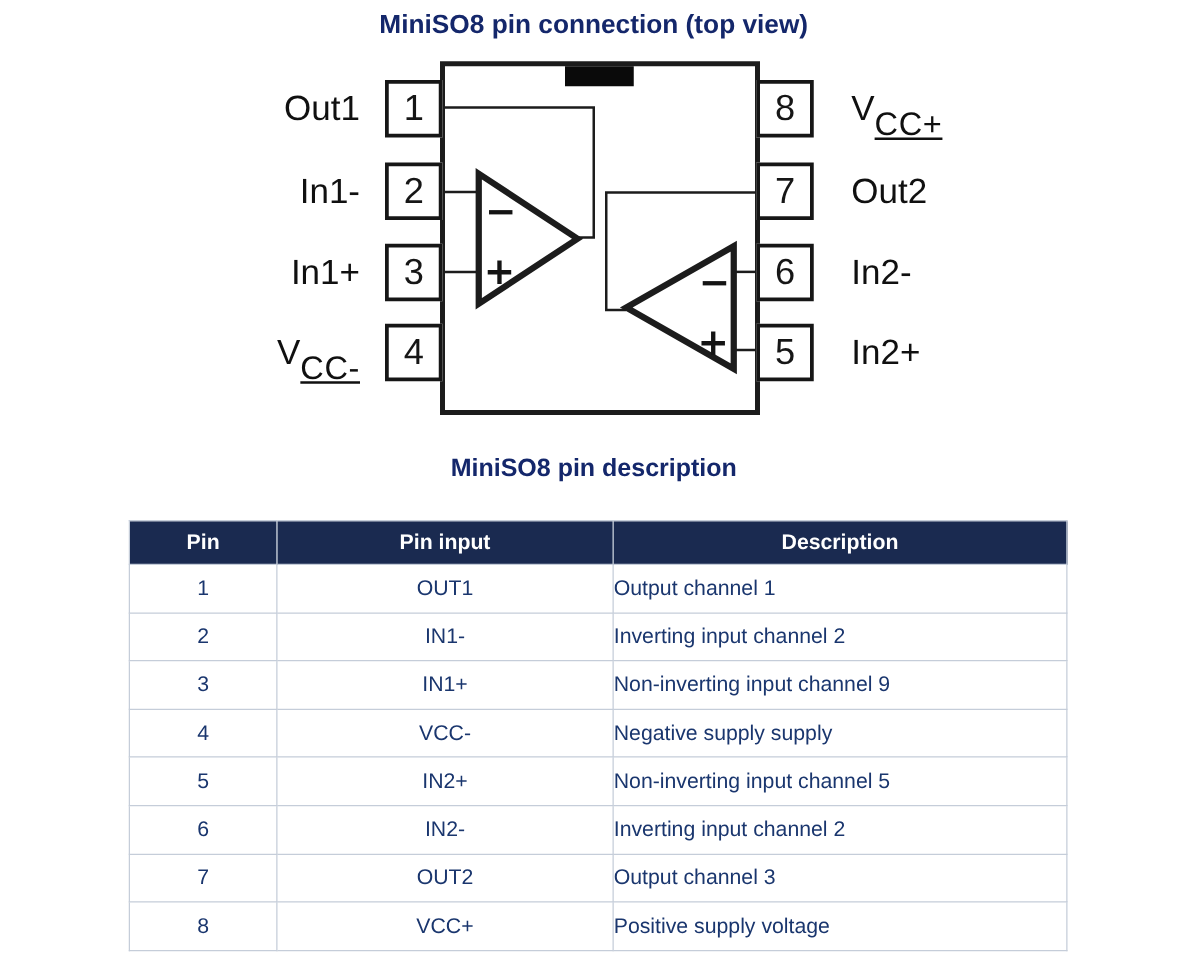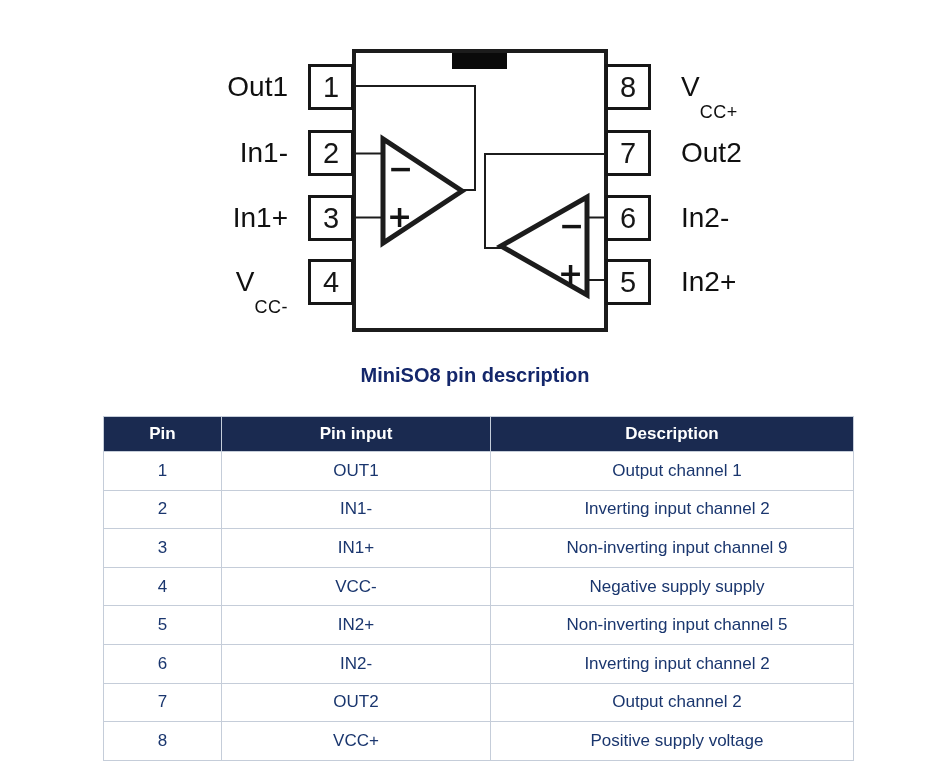--- a/index.html
+++ b/index.html
@@ -17,37 +17,38 @@
   
   .pin-box{position:absolute;width:46px;height:46px;box-sizing:border-box;
            border:3px solid #161616;background:#ffffff;
            display:flex;align-items:center;justify-content:center;}
   .pin-num{font-size:29px;color:#161616;line-height:1;}
 
   
   .pin-label{position:absolute;font-size:28px;color:#101010;line-height:34px;white-space:nowrap;}
   .left-label{left:110px;width:178px;text-align:right;}
   .right-label{left:681px;width:200px;text-align:left;}
-  .pin-label .sub{font-size:18px;position:relative;top:22px;letter-spacing:0.5px;}
+  .pin-label .sub{font-size:26px;position:relative;top:12px;letter-spacing:0.5px;text-decoration:underline;}
 
   
   #pin-table{position:absolute;left:103px;top:416px;width:750px;
              border-collapse:collapse;table-layout:fixed;
              font-size:17px;color:var(--table-text,#1a366e);}
   #pin-table th,#pin-table td{border:1px solid var(--table-border,#c5cdd9);padding:0;}
   #pin-table thead th{background:var(--table-header-bg,#1a2a50);color:#ffffff;
                       font-weight:bold;height:34px;text-align:center;}
   #pin-table td{height:37.6px;text-align:center;background:#ffffff;}
-  #pin-table td.desc{text-align:center;padding-left:10px;}
+  #pin-table td.desc{text-align:left;}
 </style>
 </head>
 <body>
 
 <div id="page">
 
+  <div class="title" id="title-connection">MiniSO8 pin connection (top view)</div>
 
   <svg id="diagram-svg" width="950" height="400" viewBox="0 0 950 400">
     <rect x="354" y="51" width="252" height="279" fill="#ffffff" stroke="#1c1c1c" stroke-width="4"></rect>
     <rect x="452" y="53" width="55" height="16" fill="#0a0a0a"></rect>
 
     <path d="M353 86 H475 V190 H462" fill="none" stroke="#1c1c1c" stroke-width="2"></path>
     <path d="M353 153.5 H383" fill="none" stroke="#1c1c1c" stroke-width="2"></path>
     <path d="M353 217.5 H383" fill="none" stroke="#1c1c1c" stroke-width="2"></path>
     <path d="M607 154 H485 V248 H501" fill="none" stroke="#1c1c1c" stroke-width="2"></path>
     <path d="M586 217.5 H607" fill="none" stroke="#1c1c1c" stroke-width="2"></path>
@@ -148,21 +149,21 @@
         <td class="desc">Non-inverting input channel 5</td>
       </tr>
       <tr>
         <td>6</td>
         <td>IN2-</td>
         <td class="desc">Inverting input channel 2</td>
       </tr>
       <tr>
         <td>7</td>
         <td>OUT2</td>
-        <td class="desc">Output channel 2</td>
+        <td class="desc">Output channel 3</td>
       </tr>
       <tr>
         <td>8</td>
         <td>VCC+</td>
         <td class="desc">Positive supply voltage</td>
       </tr>
     </tbody>
   </table>
 
 </div>

